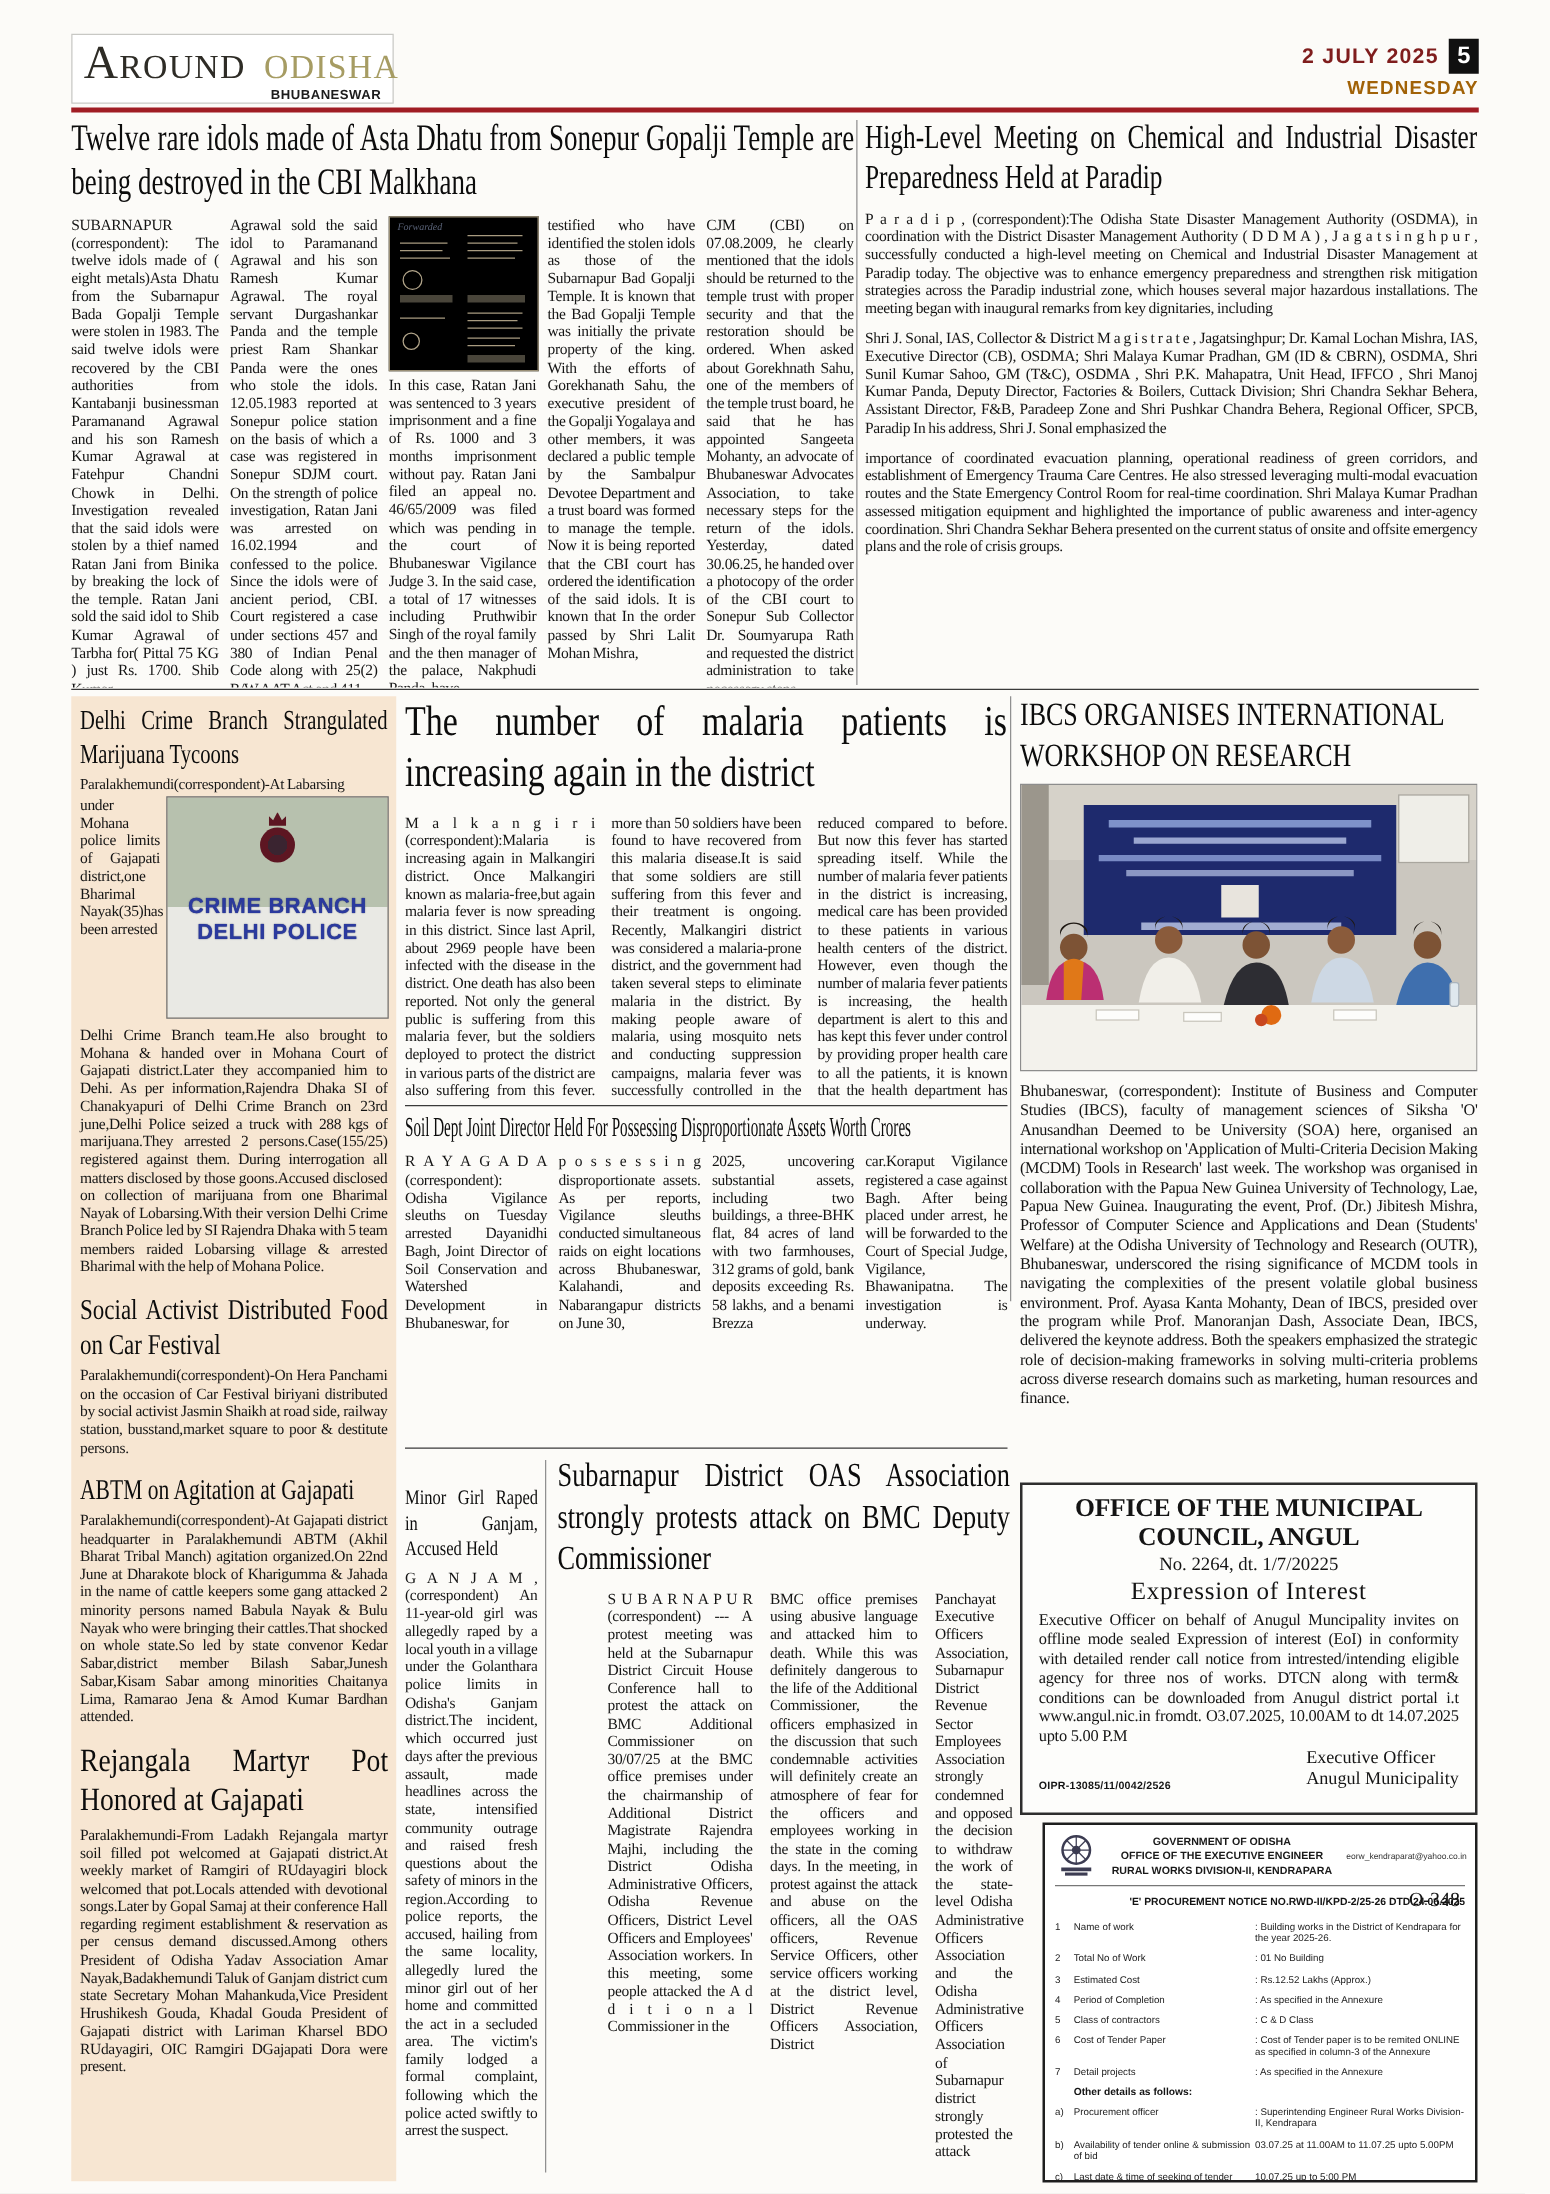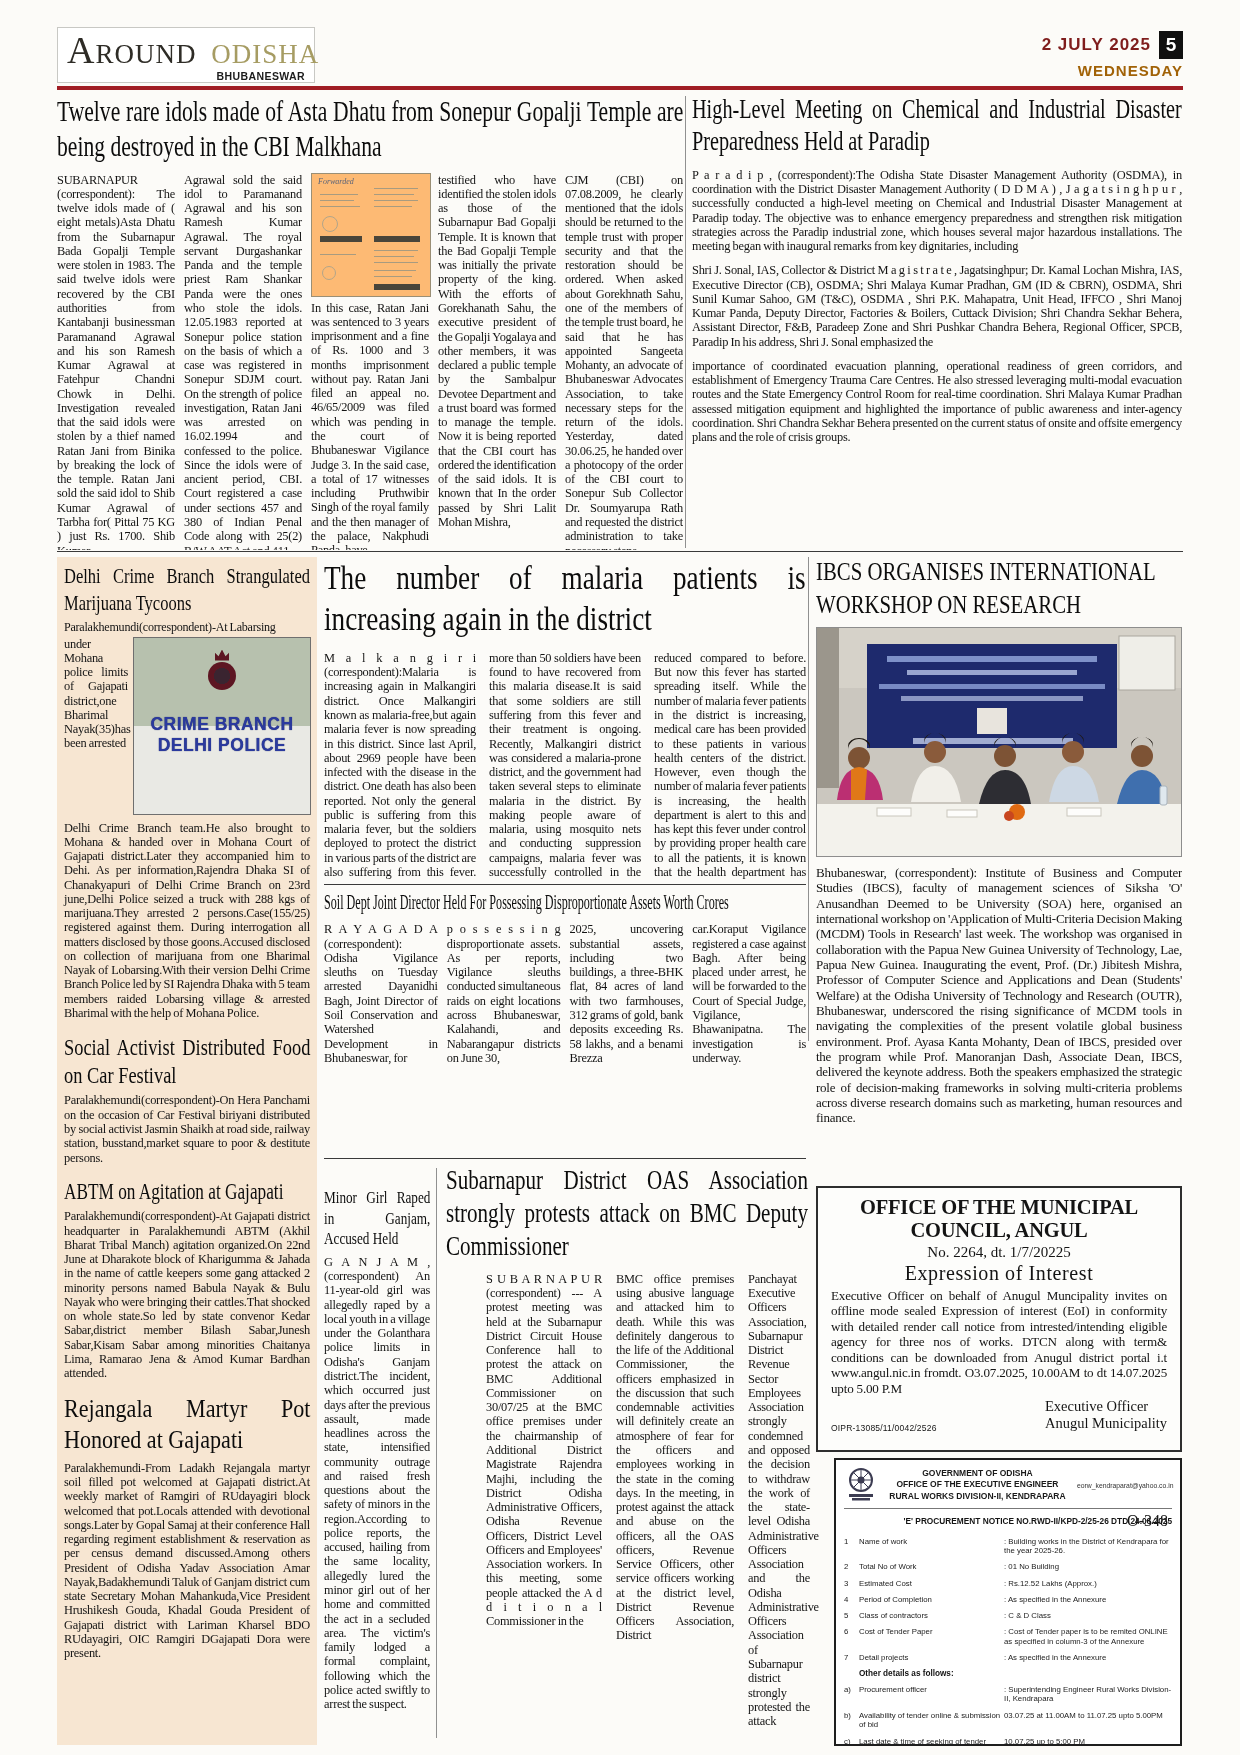--- a/index.html
+++ b/index.html
@@ -24,21 +24,21 @@
   .logo-main::first-letter{font-size:38px;}
   .logo-accent{display:inline-block;color:#a69c63;margin-left:7px;}
   .logo-sub{text-align:right;font-size:10.5px;font-weight:700;letter-spacing:0.4px;color:#1c1c1c;margin-top:1px;}
   .date-row{display:flex;align-items:center;gap:8px;justify-content:flex-end;}
   .date-txt{font-weight:700;font-size:17px;letter-spacing:1px;color:#7f1d1d;}
   .page-badge{width:24px;height:28px;background:#101010;color:#fff;display:flex;align-items:center;justify-content:center;
               font-weight:700;font-size:19px;}
   .day-txt{font-weight:700;font-size:15px;letter-spacing:1px;color:#a16207;text-align:right;margin-top:3px;}
 
   
-  .doc-img{position:relative;width:100%;height:122px;border:1px solid #9a8f76;background:#fdba74;overflow:hidden;}
+  .doc-img{position:relative;width:100%;height:122px;border:1px solid #9a8f76;background:#000000;overflow:hidden;}
   .doc-note{position:absolute;top:3px;left:6px;font-style:italic;font-size:8px;color:#5a6378;}
   .dl{position:absolute;background:#a89b80;height:1.4px;}
   .dbar{position:absolute;background:#49453a;height:6px;}
   .dstamp{position:absolute;border:1px solid #b2a58a;border-radius:50%;}
   .crime-img{width:176px;height:176px;border:1px solid #6f6f6f;background:linear-gradient(180deg,#b7c1ae 0 50%,#e9e9e4 50% 100%);
              overflow:hidden;flex:0 0 auto;}
   .crime-emblem{width:40px;height:52px;margin:10px auto 0 auto;position:relative;}
   .crime-emblem .ring{position:absolute;left:6px;top:14px;width:28px;height:28px;border-radius:50%;
                       background:radial-gradient(circle,#3a2430 0 8px,#5d1622 8px 14px);}
   .crime-emblem .crown{position:absolute;left:13px;top:2px;width:14px;height:11px;background:#5d1622;
@@ -47,21 +47,21 @@
              text-shadow:0 0 1px #1a255e;margin-top:14px;}
   .ibcs-photo{display:block;border:1px solid #8d8d8d;}
 
   
   .muni-box{border:2px solid #2e2e2e;background:#fdfdfb;padding:8px 13px;}
   .muni-title{text-align:center;font-weight:700;font-size:20.5px;line-height:1.12;letter-spacing:-0.2px;}
   .muni-ref{text-align:center;font-size:15px;margin-top:2px;}
   .muni-head{text-align:center;font-size:20px;letter-spacing:0.6px;margin-top:1px;}
   .muni-body{font-size:13.1px;line-height:1.18;text-align:justify;margin-top:3px;letter-spacing:-0.2px;}
   .muni-foot{display:flex;justify-content:space-between;align-items:flex-end;margin-top:2px;}
-  .muni-oipr{font-size:8.5px;font-weight:400;letter-spacing:0.2px;}
+  .muni-oipr{font-size:8.5px;font-weight:700;letter-spacing:0.2px;}
   .muni-sign{text-align:left;font-size:14.5px;line-height:1.2;}
 
   .tender-box{border:2px solid #1e1e1e;background:#ffffff;padding:5px 8px;font-family:"Liberation Sans","DejaVu Sans",sans-serif;}
   .t-head{display:flex;align-items:center;gap:6px;}
   .t-head-mid{flex:1;text-align:center;font-weight:700;font-size:8.5px;line-height:1.3;color:#1a1a1a;}
   .t-email{width:95px;font-size:6.8px;text-align:right;color:#333;}
   .t-rule{background:#777;height:1px;margin:3px 0;}
   .t-notice-row{position:relative;margin-top:2px;height:18px;}
   .t-notice{text-align:right;font-weight:700;font-size:8.3px;padding-top:4px;}
   .t-ref{position:absolute;right:4px;top:0;font-family:"Liberation Serif",serif;font-size:16px;}

